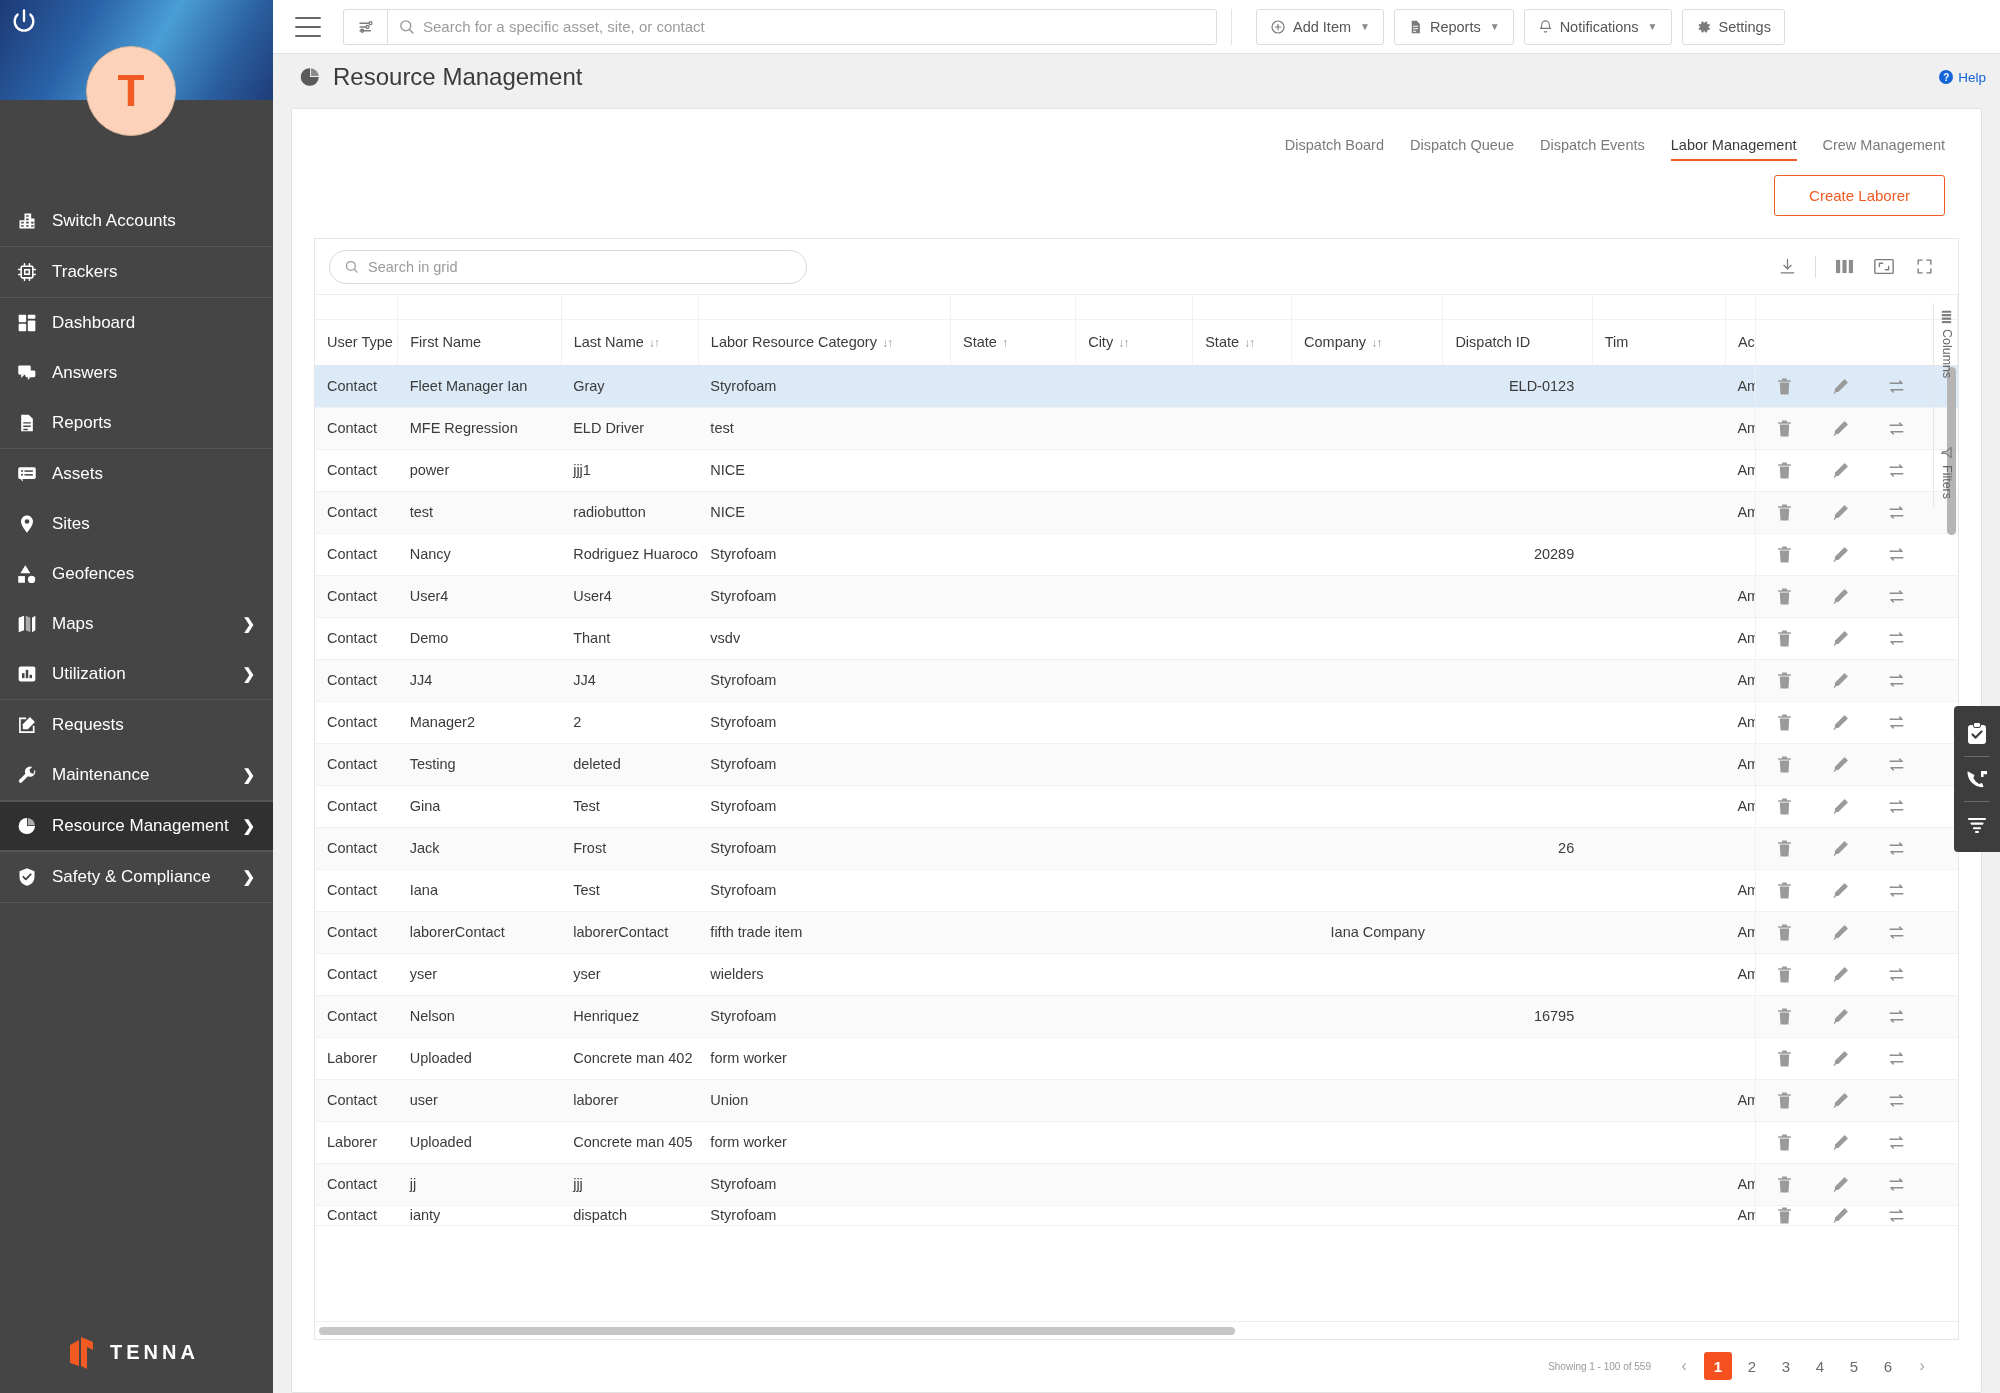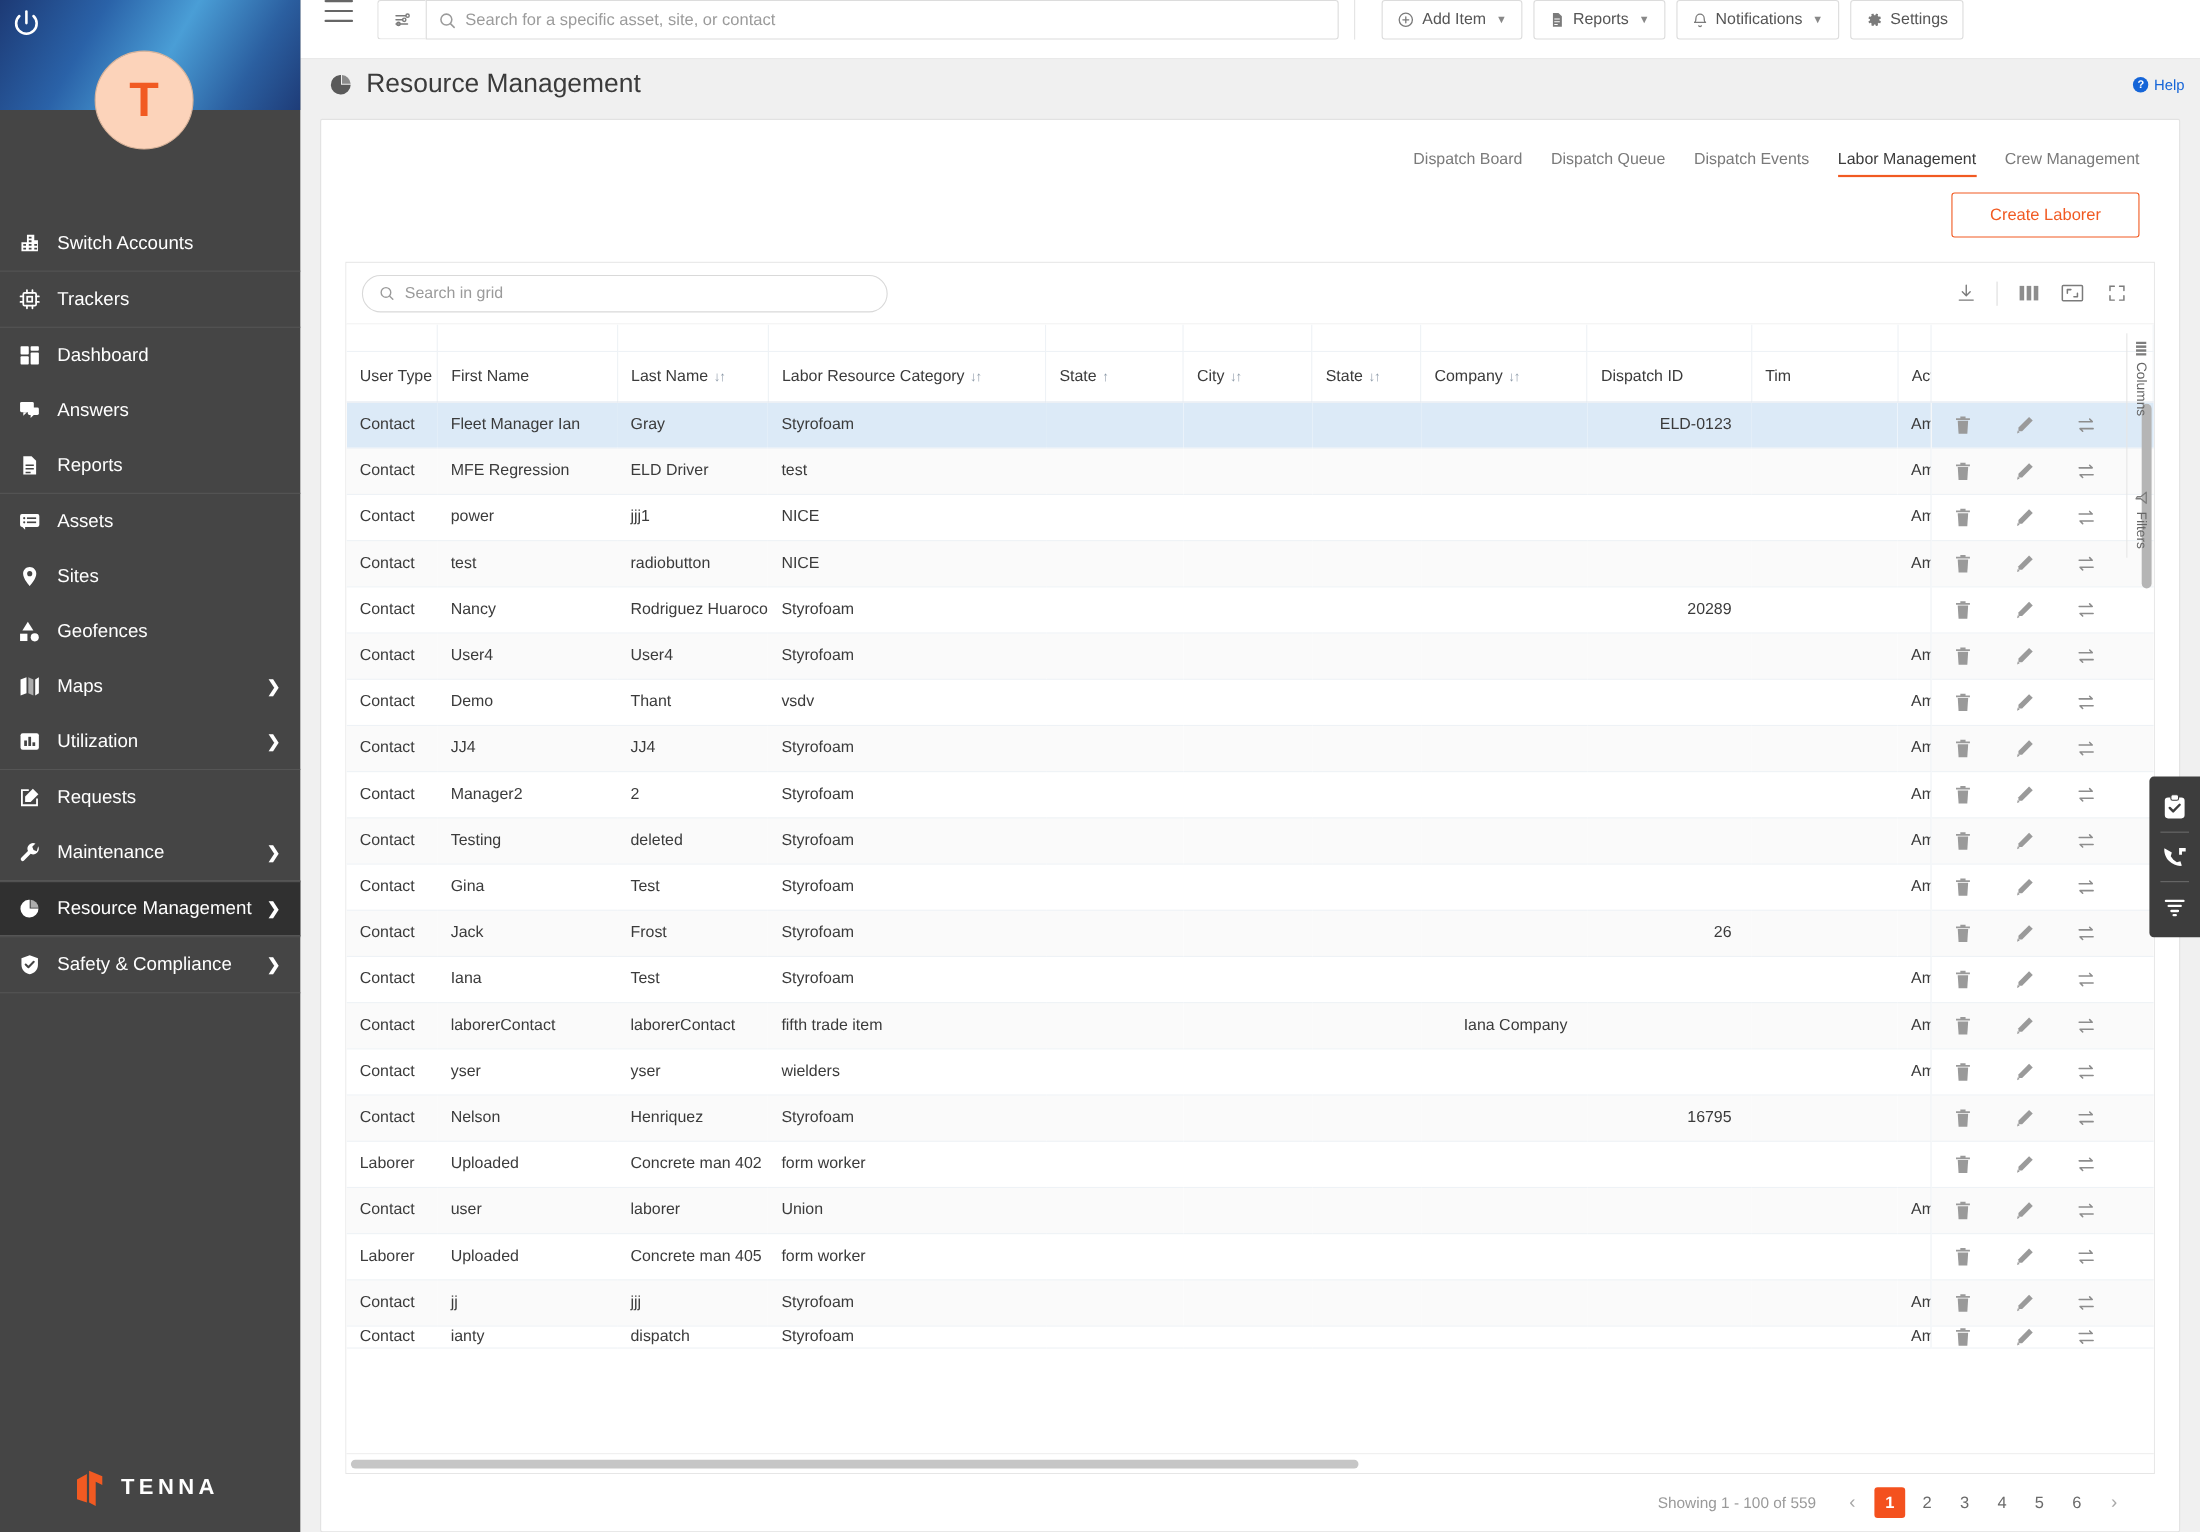--- a/index.html
+++ b/index.html
@@ -60,21 +60,21 @@
   }
   .tenna-logo .word { font-size: 20px; letter-spacing: 4px; color: #fff; font-weight: bold; }
 
   
   .main { flex: 1; height: 1393px; display: flex; flex-direction: column; background: #f0f0f0; min-width: 0; }
 
   .topbar {
     height: 54px;
     background: #fff;
     border-bottom: 1px solid #e0e0e0;
-    display: flex; 
+    display: flex; align-items: center;
     padding: 0 14px 0 22px;
     gap: 0;
   }
   .hamburger { width: 26px; height: 20px; display: flex; flex-direction: column; justify-content: space-between; cursor: pointer; margin-right: 22px; }
   .hamburger span { display: block; height: 2px; background: #666; border-radius: 1px; }
   .filter-btn {
     width: 44px; height: 36px;
     border: 1px solid #dcdcdc; border-right: none;
     border-radius: 3px 0 0 3px;
     display: flex; align-items: center; justify-content: center;
@@ -227,21 +227,21 @@
     writing-mode: vertical-rl;
     font-size: 12.5px; color: #666;
     padding: 8px 2px; cursor: pointer;
     display: flex; align-items: center; gap: 6px;
   }
 
   .pagination {
     height: 52px; display: flex; align-items: center; justify-content: flex-end;
     padding: 0 42px 0 0; gap: 0;
   }
-  .showing { font-size: 14px; color: #9a9a9a; margin-right: 16px; }
+  .showing { font-size: 10px; color: #9a9a9a; margin-right: 16px; }
   .pg {
     min-width: 28px; height: 28px; display: flex; align-items: center; justify-content: center;
     font-size: 15px; color: #6b6b6b; cursor: pointer; margin: 0 3px; border-radius: 3px;
   }
   .pg.cur { background: #f4511e; color: #fff; font-weight: bold; }
   .pg.arrow { color: #a8a8a8; font-size: 17px; }
 
   
   .fab-strip {
     position: absolute; right: 0; top: 706px;

